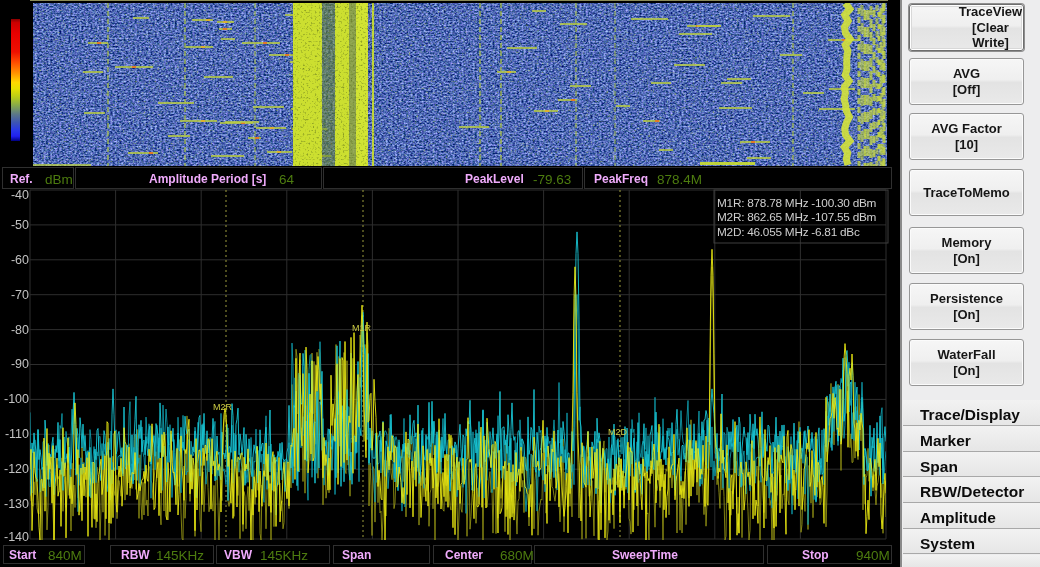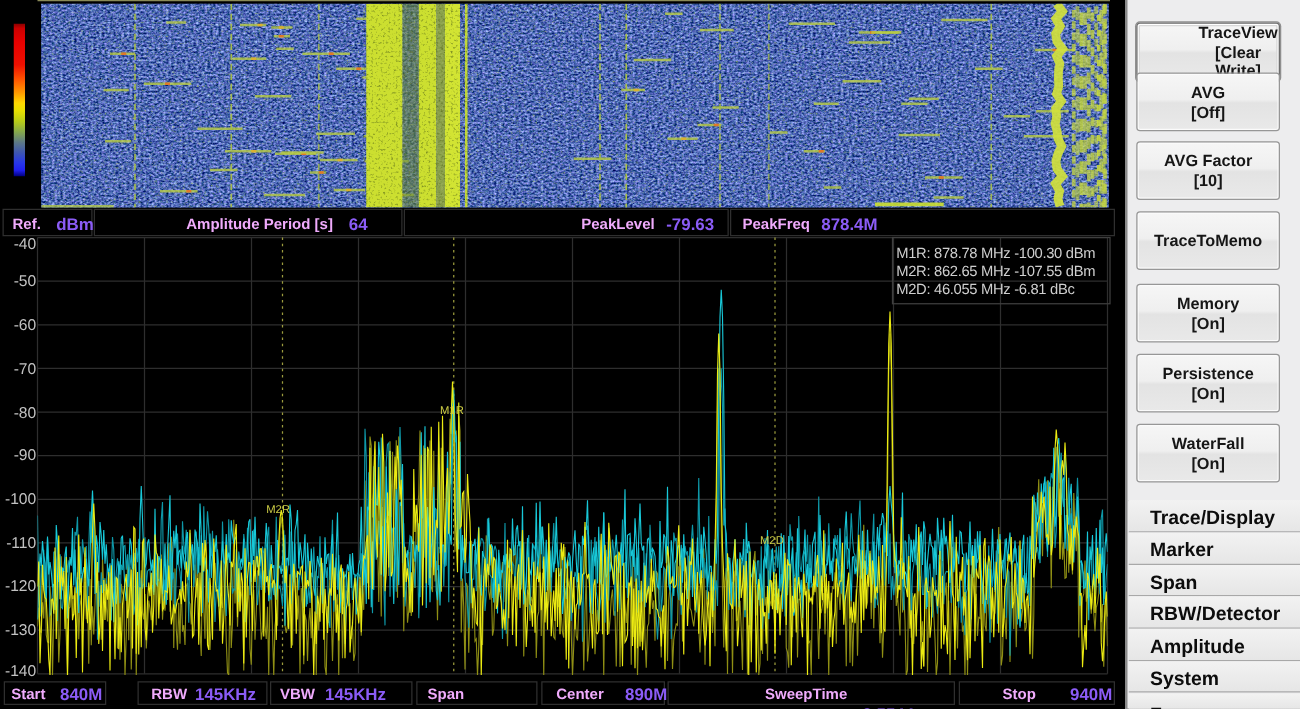--- a/index.html
+++ b/index.html
@@ -1,18 +1,18 @@
 <!DOCTYPE html>
 <html><head><meta charset="utf-8"><style>
 * { margin:0; padding:0; box-sizing:border-box; }
 html,body { width:1040px; height:567px; background:#000; overflow:hidden;
   font-family:"Liberation Sans", sans-serif; }
 .abs { position:absolute; }
 .lbl { font-weight:bold; color:#f0abfc; font-size:12px; }
-.val { color:#8b5cf6; font-size:13.5px;font-weight:bold; }
+.val { color:#4d7c0f; font-size:13.5px; }
 .sbox { position:absolute; border:1px solid #2f2f2f; height:22px; top:0; }
 .btn { position:absolute; left:909px; width:115px; height:47px;
   border:1px solid #979797; border-radius:3px;
   background:linear-gradient(#f6f6f6,#efefef 46%,#e3e3e3 52%,#e9e9e9);
   box-shadow:inset 0 0 0 1px #fbfbfb;
   text-align:center; font-weight:bold; font-size:13px; color:#161616;
   display:flex; flex-direction:column; justify-content:center; line-height:15.8px; }
 .mitem { position:absolute; left:903px; width:144px; height:25.7px;
   border-bottom:1px solid #a8a8a8; border-right:1px solid #a8a8a8;
   font-weight:bold; font-size:15.5px; color:#0c0c0c;
@@ -258,28 +258,28 @@
 <div class="sbox" style="left:767px;width:125px;top:545px;height:19px;"></div>
 <div class="abs lbl" style="left:9px;top:548px;">Start</div>
 <div class="abs val" style="left:48px;top:548px;">840M</div>
 <div class="abs lbl" style="left:121px;top:548px;">RBW</div>
 <div class="abs val" style="left:156px;top:548px;">145KHz</div>
 <div class="abs lbl" style="left:224px;top:548px;">VBW</div>
 <div class="abs val" style="left:260px;top:548px;">145KHz</div>
 <div class="abs lbl" style="left:342px;top:548px;">Span</div>
 <div class="abs val" style="left:385px;top:548px;margin-top:20px;">100M</div>
 <div class="abs lbl" style="left:445px;top:548px;">Center</div>
-<div class="abs val" style="left:500px;top:548px;">890M</div>
+<div class="abs val" style="left:500px;top:548px;">680M</div>
 <div class="abs lbl" style="left:612px;top:548px;">SweepTime</div>
 <div class="abs val" style="left:690px;top:548px;margin-top:16px;">3.5544m</div>
 <div class="abs lbl" style="left:802px;top:548px;">Stop</div>
 <div class="abs val" style="left:856px;top:548px;">940M</div>
 
 <div class="abs" style="left:900px;top:0;width:140px;height:567px;background:#ededee;border-left:2px solid #8a8a8a;"></div>
-<div class="btn" style="top:18px;border:1px solid #6e6e6e;box-shadow:0 0 0 1px #8f8f8f, inset 0 0 0 1px #ffffff, inset 0 0 0 2px #d8d8d8;padding-left:48px;">TraceView<br>[Clear Write]</div>
+<div class="btn" style="top:4px;border:1px solid #6e6e6e;box-shadow:0 0 0 1px #8f8f8f, inset 0 0 0 1px #ffffff, inset 0 0 0 2px #d8d8d8;padding-left:48px;">TraceView<br>[Clear Write]</div>
 <div class="btn" style="top:58px;">AVG<br>[Off]</div>
 <div class="btn" style="top:113px;">AVG Factor<br>[10]</div>
 <div class="btn" style="top:169px;">TraceToMemo</div>
 <div class="btn" style="top:227px;">Memory<br>[On]</div>
 <div class="btn" style="top:283px;">Persistence<br>[On]</div>
 <div class="btn" style="top:339px;">WaterFall<br>[On]</div>
 <div class="abs" style="left:903px;top:400.3px;width:129px;height:1px;background:#a8a8a8;"></div>
 <div class="mitem" style="top:400.3px;">Trace/Display</div>
 <div class="mitem" style="top:426px;">Marker</div>
 <div class="mitem" style="top:451.7px;">Span</div>

